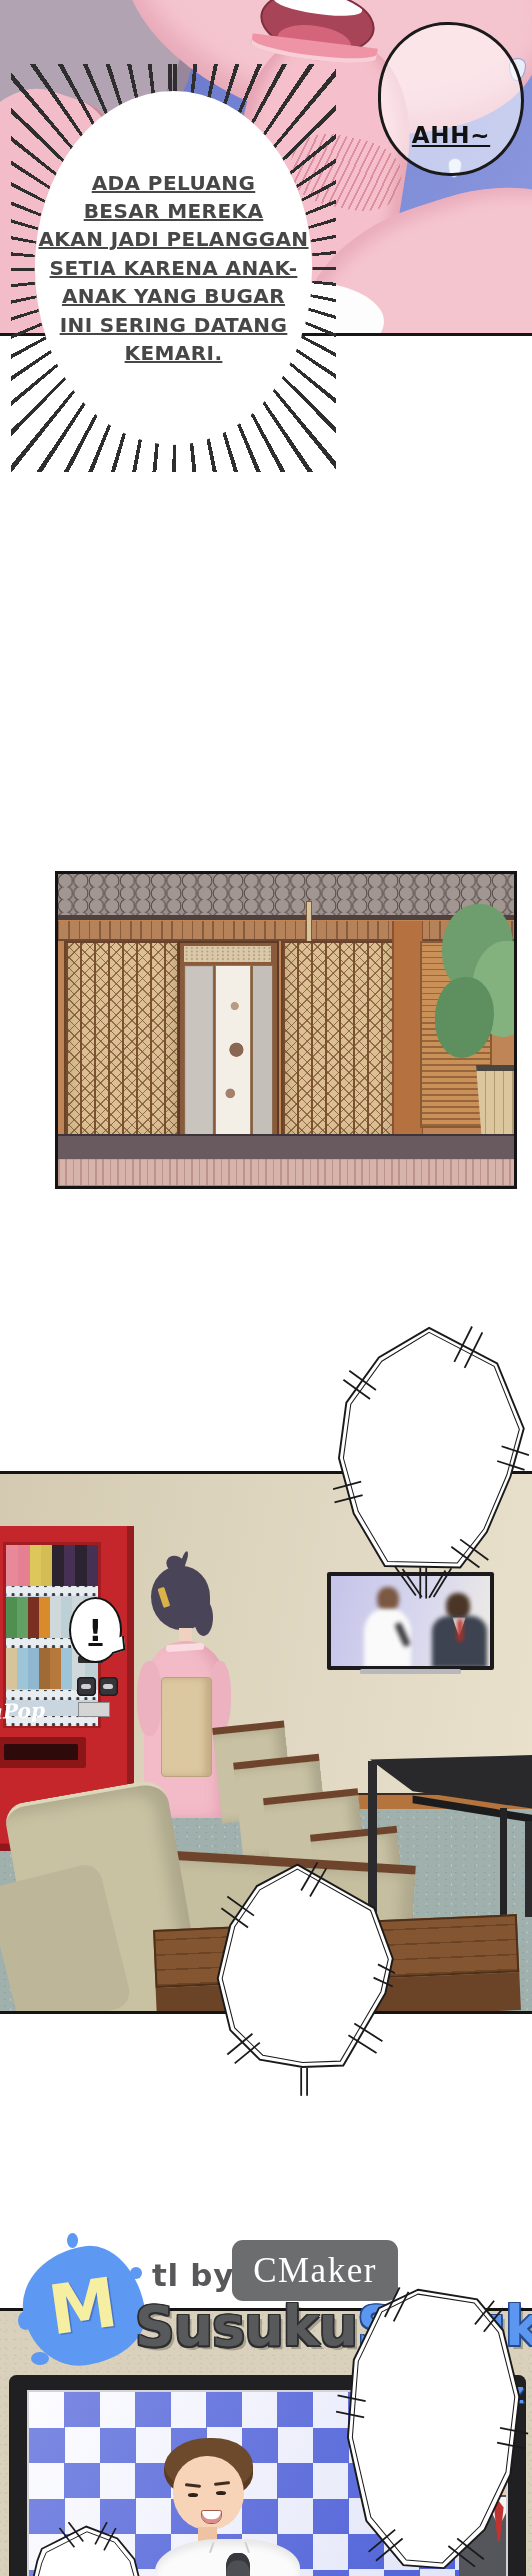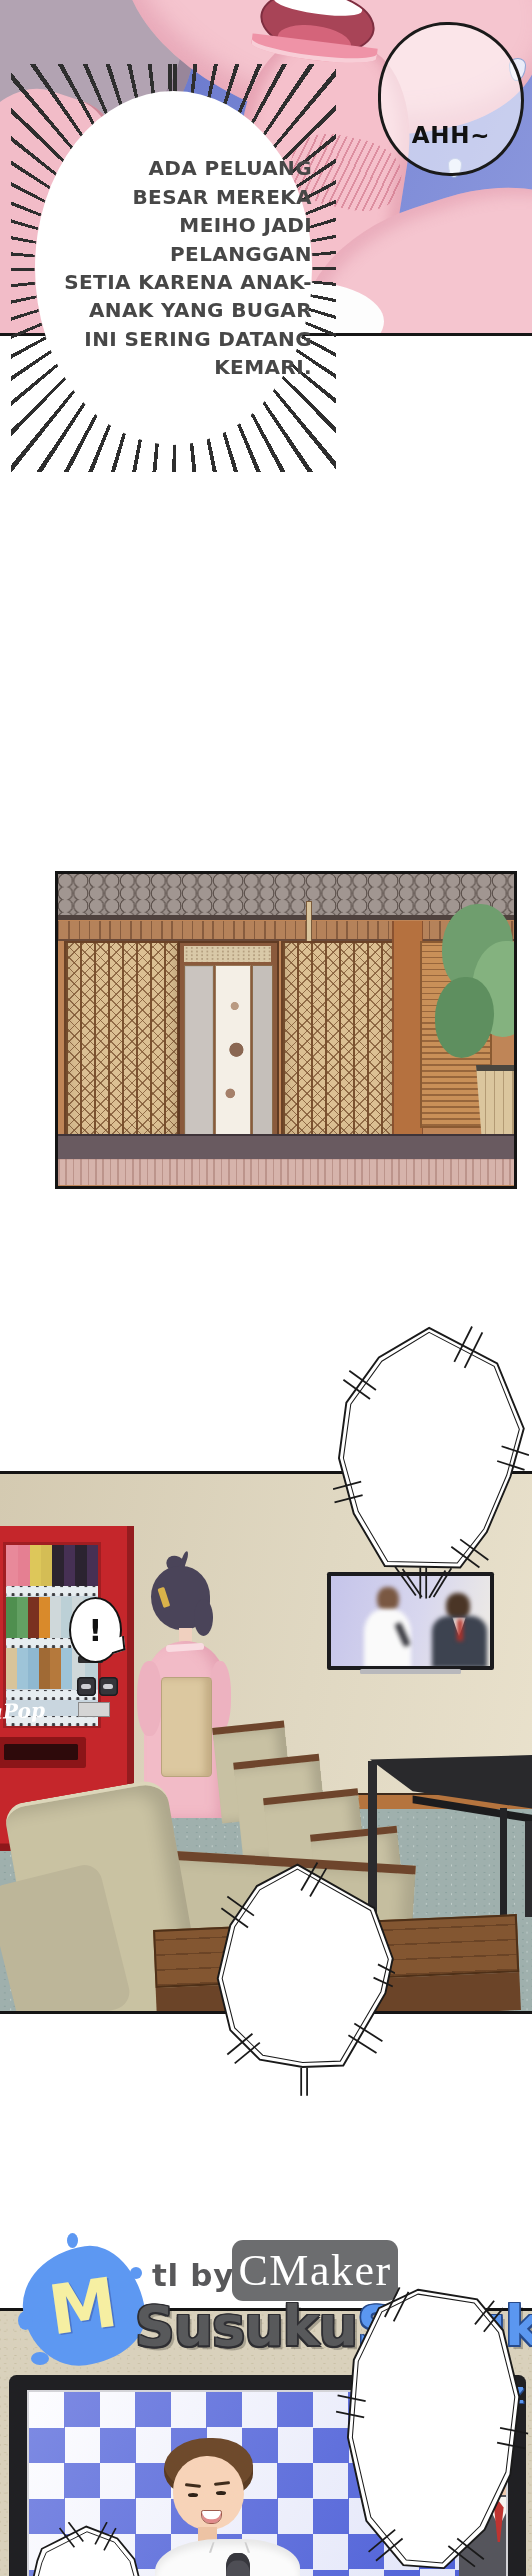--- a/index.html
+++ b/index.html
@@ -2,22 +2,22 @@
 <html style="font-size:12px"><head>
 <meta charset="utf-8">
 <style>
   html,body{margin:0;padding:0;background:#fff;}
   .page{position:relative;width:532px;height:2576px;margin:0 auto;background:#ffffff;overflow:hidden;
         font-family:"DejaVu Sans",sans-serif;}
   .abs{position:absolute;}
   .panel{position:absolute;left:0;width:532px;overflow:hidden;z-index:1;}
 
   
-  .comic{font-family:"DejaVu Sans",sans-serif;font-weight:bold;color:#333;text-align:right;
-         white-space:pre-line;letter-spacing:0.4px;}
+  .comic{font-family:"DejaVu Sans",sans-serif;font-weight:bold;color:#333;text-align:center;
+         white-space:pre-line;letter-spacing:0.4px;text-decoration:underline;}
 
   
   .p1{top:0;height:333px;border-bottom:3.7px solid #161616;
       background-image:
         radial-gradient(circle at 88% 10%, rgba(255,255,255,.16) 0 38px, transparent 39px),
         radial-gradient(circle at 72% 40%, rgba(255,255,255,.12) 0 25px, transparent 26px),
         radial-gradient(circle at 6% 55%, rgba(255,255,255,.13) 0 31px, transparent 32px),
         linear-gradient(115deg,#5a6ac2,#7a88d6 55%,#8d99dd);}
   .hair1{left:-30px;top:-59px;width:222px;height:222px;background:#b2a3b2;border-radius:48% 52% 62% 38%;
          transform:rotate(14deg);box-shadow:inset -13.3px -9px 0 rgba(120,100,125,.45);}
@@ -248,21 +248,21 @@
   .sd1{left:-3px;top:71px;width:15px;height:19px;}
   .sd2{left:109px;top:27px;width:12px;height:12px;}
   .sd3{left:46px;top:-7.4px;width:11px;height:15px;}
   .sd4{left:10.3px;top:112px;width:18px;height:13.3px;}
   .splat-m{position:absolute;inset:0;display:flex;align-items:center;justify-content:center;
       font-size:68px;font-weight:bold;color:#f6efa2;transform:rotate(-8deg);
       text-shadow:1.5px 1.5px 0 rgba(60,90,170,.55);}
   .tlby{left:152px;top:2257px;font-size:31px;font-weight:bold;color:#58585a;letter-spacing:0.7px;}
   .badge{left:232px;top:2240px;width:166px;height:61px;background:#6c6d6f;border-radius:11px;
       display:flex;align-items:center;justify-content:center;}
-  .badge span{font-family:"Liberation Serif","DejaVu Serif",serif;font-size:44px;color:#ffffff;letter-spacing:1.5px;}
+  .badge span{font-family:"Liberation Serif","DejaVu Serif",serif;font-size:35px;color:#ffffff;letter-spacing:1.5px;}
   .site{left:135px;top:2294px;font-size:55px;font-weight:bold;letter-spacing:-0.7px;white-space:nowrap;}
   .site-gray{color:#58595b;text-shadow:1.5px 0 0 #2f2f33,-1.5px 0 0 #2f2f33,0 1.5px 0 #2f2f33,0 -1.5px 0 #2f2f33,
       1.5px 1.5px 0 #2f2f33,-1.5px -1.5px 0 #2f2f33,1.5px -1.5px 0 #2f2f33,-1.5px 1.5px 0 #2f2f33,3.7px 3.7px 0 rgba(0,0,0,.22);}
   .site-blue{color:#5b97f0;text-shadow:1.5px 0 0 #274a8a,-1.5px 0 0 #274a8a,0 1.5px 0 #274a8a,0 -1.5px 0 #274a8a,
       1.5px 1.5px 0 #274a8a,-1.5px -1.5px 0 #274a8a,1.5px -1.5px 0 #274a8a,-1.5px 1.5px 0 #274a8a,3.7px 3.7px 0 rgba(0,0,0,.22);}
   .xyz{left:444px;top:2383px;width:81px;text-align:right;font-size:22px;font-weight:bold;color:#5b97f0;
       letter-spacing:0.7px;text-shadow:1.1px 1.1px 0 #274a8a;}
 </style>
 </head>
 <body>
@@ -287,21 +287,21 @@
     <div class="abs ahh">
       <div class="comic">AHH~</div>
     </div>
   </section>
 
   <div class="abs burst">
     <div class="burst-rays"></div>
     <div class="burst-ellipse">
       <div class="comic t-burst">ADA PELUANG
 BESAR MEREKA
-MEIHO JADI PELANGGAN
+AKAN JADI PELANGGAN
 SETIA KARENA ANAK-
 ANAK YANG BUGAR
 INI SERING DATANG
 KEMARI.</div>
     </div>
   </div>
 
   <section class="panel p2">
     <div class="roof"></div>
     <div class="beam"></div>

